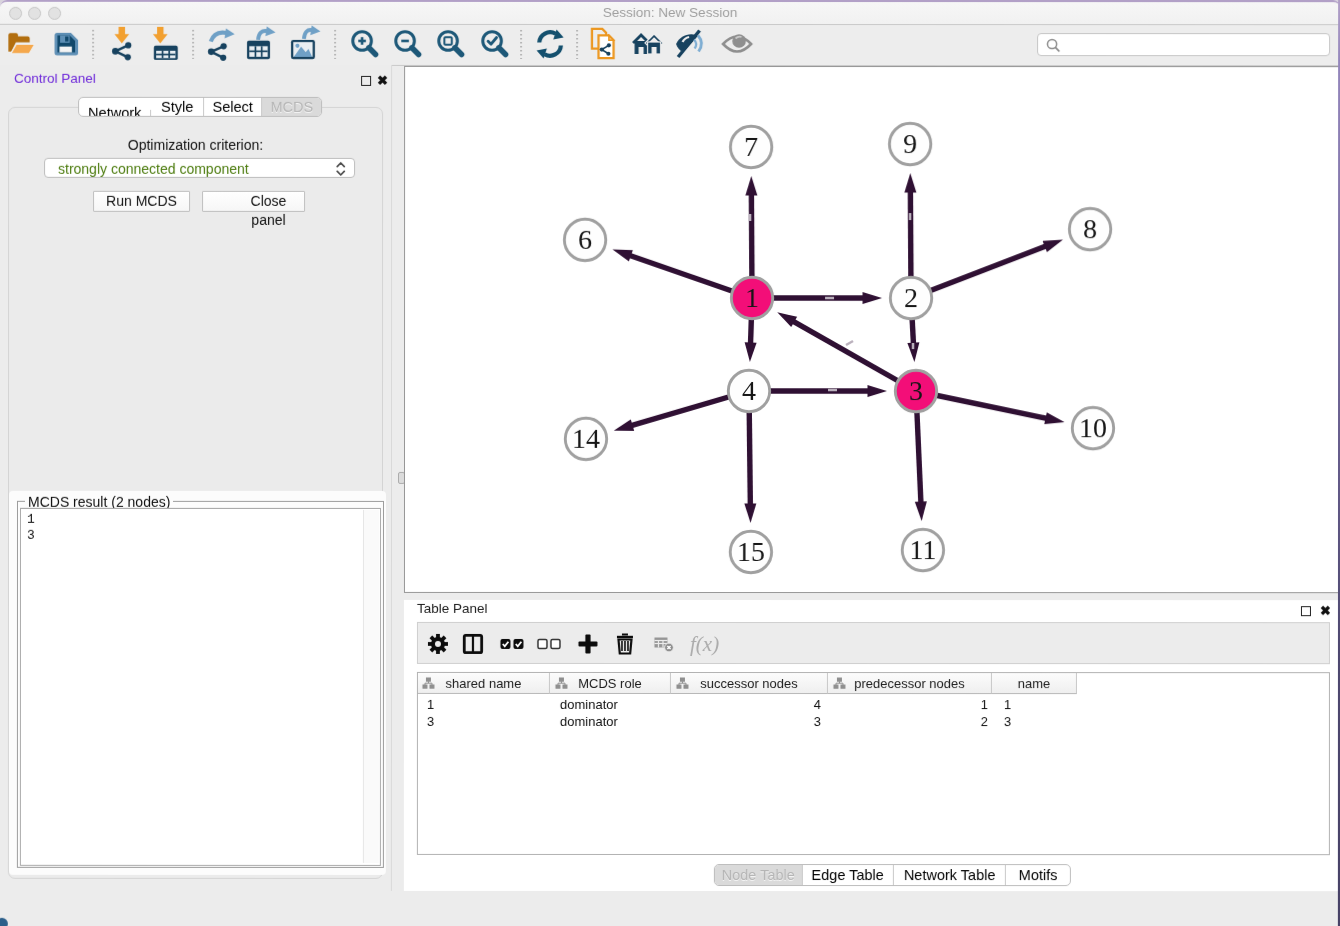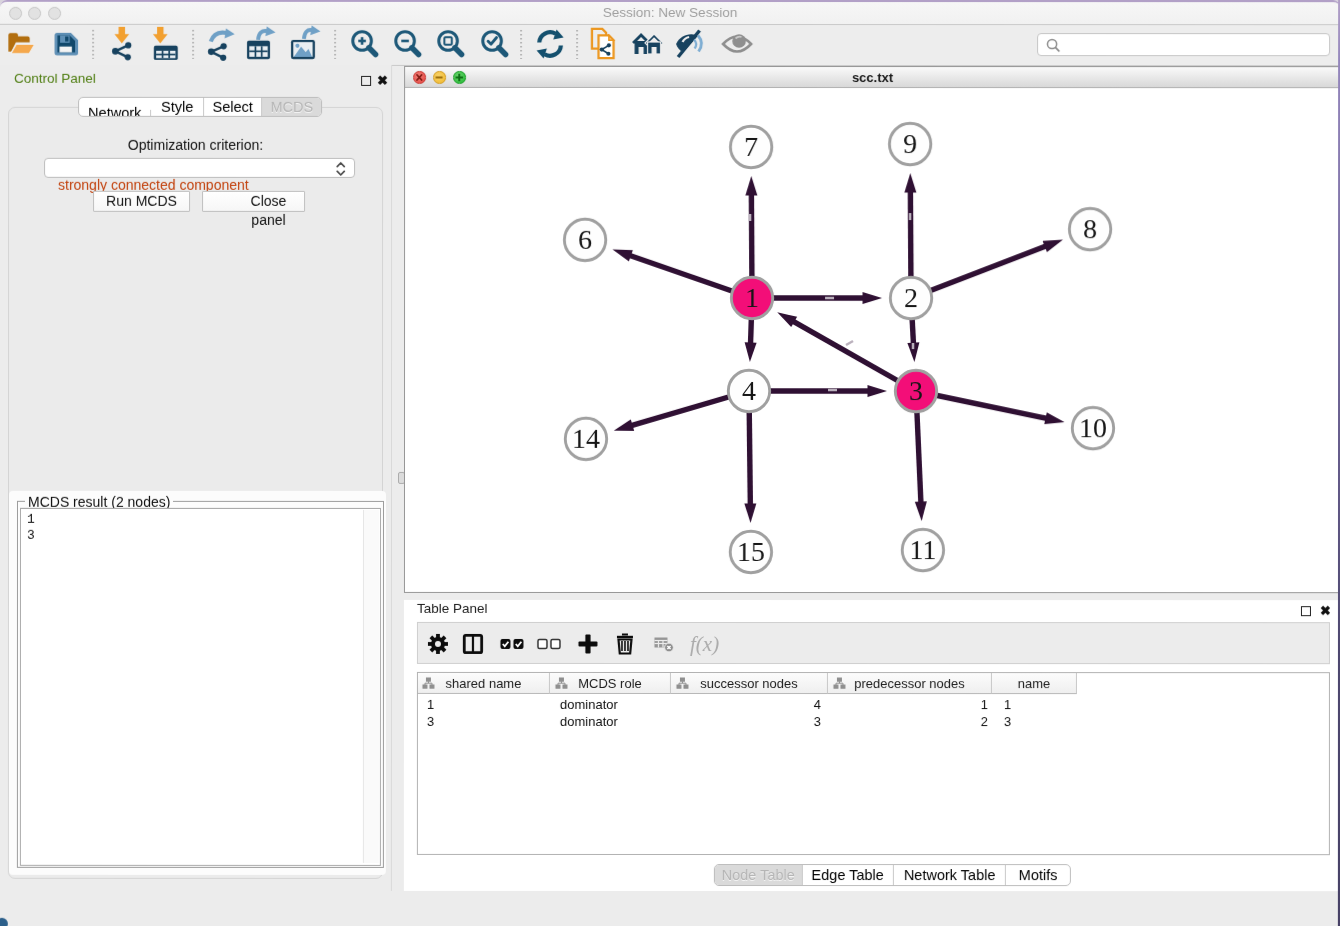--- a/index.html
+++ b/index.html
@@ -8,30 +8,30 @@
 #app{position:absolute;left:0;top:0;width:1340px;height:926px;background:#ECECEC;border-top-left-radius:7px;border-top-right-radius:7px;will-change:transform;transform:rotate(0.015deg);}
 #frame{position:absolute;left:0;top:0;width:1340px;height:926px;border-top:2.5px solid #B2A0C7;border-top-left-radius:7px;border-top-right-radius:7px;box-sizing:border-box;z-index:99;pointer-events:none;}
 #rightstrip{position:absolute;left:1338.4px;top:0;width:1.6px;height:926px;z-index:100;background:linear-gradient(#B2A0C7 0px,#9486BC 60px,#8A7DB2 150px,#6A6090 420px,#4E4870 650px,#474166 926px);pointer-events:none;}
 #titlebar{position:absolute;left:0;top:0;width:1340px;height:24px;background:linear-gradient(#F7F7F7,#F1F1F1);border-bottom:1px solid #C9C9C9;border-top-left-radius:7px;border-top-right-radius:7px;}
 .tl{position:absolute;top:6.5px;width:11px;height:11px;border-radius:50%;background:#E2E2E2;border:1px solid #C6C6C6;}
 #wtitle{position:absolute;top:5px;left:0;width:1340px;text-align:center;font-size:13.5px;color:#9F9F9F;}
 #toolbar{position:absolute;left:0;top:25px;width:1340px;height:40px;background:#EDEDED;border-bottom:1px solid #C9C9C9;}
 #searchbox{position:absolute;left:1037px;top:33px;width:291px;height:21px;background:#fff;border:1px solid #C6C6C6;border-radius:4px;}
 
 #cpanel{position:absolute;left:0;top:65px;width:391px;height:822px;background:#ECECEC;}
-#cpanel-h{position:absolute;left:14px;top:71px;font-size:13.5px;color:#4d7c0f;}
+#cpanel-h{position:absolute;left:14px;top:71px;font-size:13.5px;color:#6d28d9;}
 .float-ico{position:absolute;width:8px;height:8px;border:1.5px solid #222;background:transparent;}
 .x-ico{position:absolute;font-size:13px;font-weight:bold;color:#111;line-height:11px;}
 .tabgroup{position:absolute;display:flex;background:#fff;border:1px solid #BDBDBD;border-radius:5px;overflow:hidden;box-sizing:border-box;}
 .tabgroup .tab{font-size:14.5px;color:#000;text-align:center;border-right:1px solid #C9C9C9;display:flex;align-items:center;justify-content:center;box-sizing:border-box;}
 .tabgroup .tab:last-child{border-right:none;}
 .tab.dis{background:#DADADA;color:#B4B4B4;text-shadow:0 1px 0 #F5F5F5;}
 #optlabel{position:absolute;left:0;top:137px;width:391px;text-align:center;font-size:14px;color:#111;}
 #combo{position:absolute;left:44px;top:158px;width:311px;height:20px;background:#fff;border:1px solid #BDBDBD;border-radius:4px;box-sizing:border-box;}
-#combo .txt{position:absolute;left:13px;top:1.5px;font-size:14px;color:#c2410c;margin-top:16px;}
+#combo .txt{position:absolute;left:13px;top:1.5px;font-size:14px;color:#4d7c0f;}
 .btn{position:absolute;background:linear-gradient(#FFFFFF,#F6F6F6);border:1px solid #BFBFBF;border-radius:1px;font-size:14px;color:#111;text-align:center;box-sizing:border-box;}
 #fset{position:absolute;left:17px;top:501px;width:367px;height:367px;border:1px solid #9C9C9C;box-sizing:border-box;}
 #fset-legend{position:absolute;left:7px;top:-8px;background:#FCFCFC;padding:0 3px;font-size:14px;color:#111;}
 #resultbox{position:absolute;left:2px;top:6px;width:361px;height:358px;background:#fff;border:1px solid #ABABAB;box-sizing:border-box;}
 #resultbox .txt{position:absolute;left:6px;top:3px;font-family:"Liberation Mono",monospace;font-size:13px;line-height:16px;color:#111;}
 #rscroll{position:absolute;right:1px;top:1px;width:15px;height:353px;background:#FAFAFA;border-left:1px solid #E6E6E6;}
 
 #vdiv-line{position:absolute;left:391px;top:65px;width:1px;height:826px;background:#D9D9D9;}
 .nub{position:absolute;background:#DCDCDC;border:1px solid #ACACAC;border-radius:2px;box-sizing:border-box;}
 
@@ -248,37 +248,20 @@
         <div class="txt">1<br>3</div>
         <div id="rscroll"></div>
       </div>
 </div>
 
 <div id="vdiv-line"></div>
 <div class="nub" style="left:398px;top:472px;width:7px;height:12px;"></div>
 <div class="nub" style="left:866px;top:587px;width:11px;height:6px;"></div>
 
 <div id="netwin">
-  <div id="nettitle">
-    <div class="mbtn" style="left:8px;background:radial-gradient(circle at 40% 35%,#F1807A,#E4423C);border:0.5px solid #C93A34;"></div>
-    <div class="mbtn" style="left:28px;background:radial-gradient(circle at 40% 35%,#F8D269,#F0B729);border:0.5px solid #D49E23;"></div>
-    <div class="mbtn" style="left:48px;background:radial-gradient(circle at 40% 35%,#6CD36F,#1EB82F);border:0.5px solid #1CA02A;"></div>
-    <svg class="abs" style="left:8px;top:4px;" width="53" height="13" viewBox="0 0 53 13">
-      <g stroke="#7E1A12" stroke-width="1.8" stroke-linecap="round">
-            <line x1="4" y1="4" x2="8.5" y2="9"></line>
-            <line x1="8.5" y1="4" x2="4" y2="9"></line>
-          </g>
-      <line x1="22.5" y1="6.5" x2="29.5" y2="6.5" stroke="#9A6D0B" stroke-width="2"></line>
-      <g stroke="#0D6E14" stroke-width="2">
-            <line x1="46.2" y1="2.8" x2="46.2" y2="10.2"></line>
-            <line x1="42.5" y1="6.5" x2="49.9" y2="6.5"></line>
-          </g>
-    </svg>
-    <div class="t">scc.txt</div>
-  </div>
   <svg id="graph" width="931" height="504" viewBox="0 0 931 504">
   <g stroke="#2F1033" stroke-width="5.4" fill="none" id="elines">
 <line x1="346" y1="210" x2="345.3" y2="105.5"></line>
 <polygon points="345.2,88.0 351.3,107.5 339.3,107.5" fill="#2F1033" stroke="none"></polygon>
 <line x1="346" y1="210" x2="222.9" y2="167.3"></line>
 <polygon points="206.4,161.5 226.8,162.2 222.8,173.6" fill="#2F1033" stroke="none"></polygon>
 <line x1="346" y1="210" x2="458.5" y2="210.0"></line>
 <polygon points="476.0,210.0 456.5,216.0 456.5,204.0" fill="#2F1033" stroke="none"></polygon>
 <line x1="346" y1="210" x2="344.5" y2="256.5"></line>
 <polygon points="343.9,274.0 338.6,254.3 350.6,254.7" fill="#2F1033" stroke="none"></polygon>

